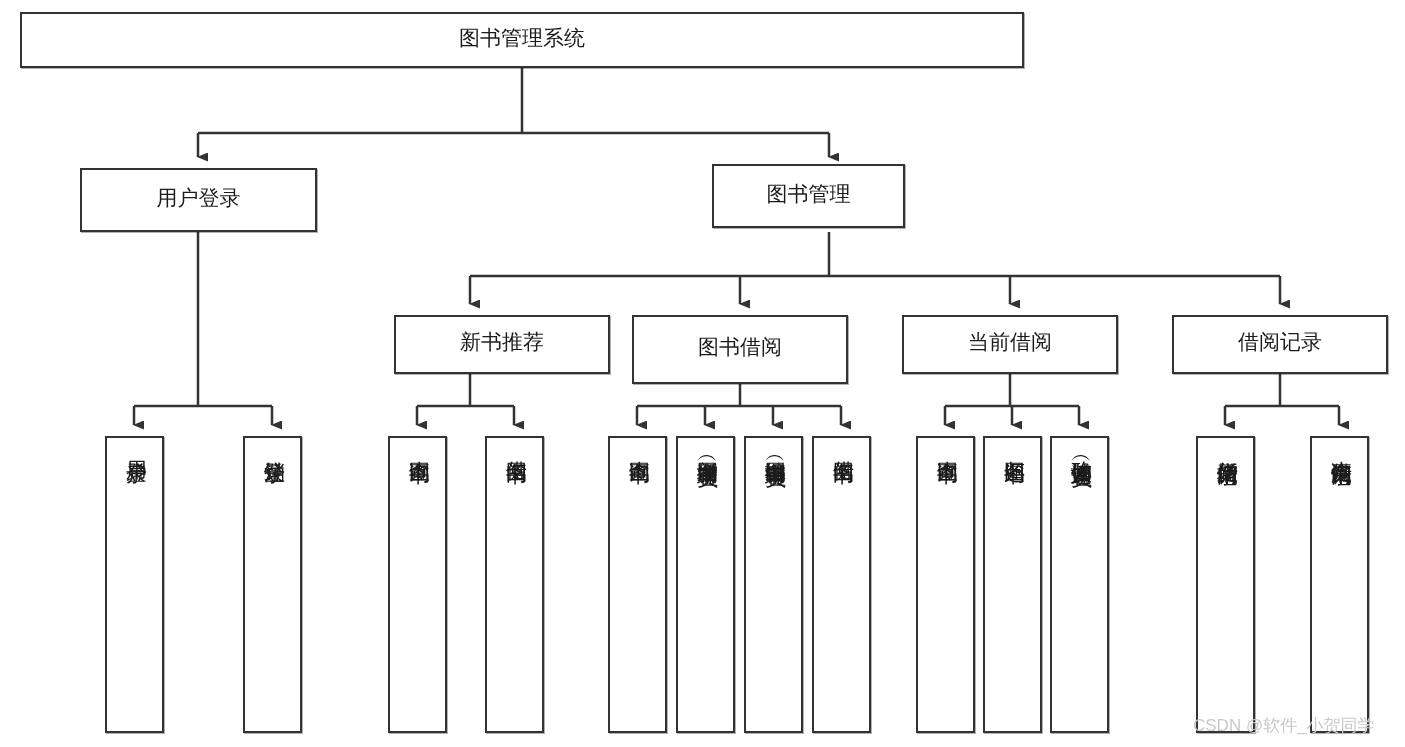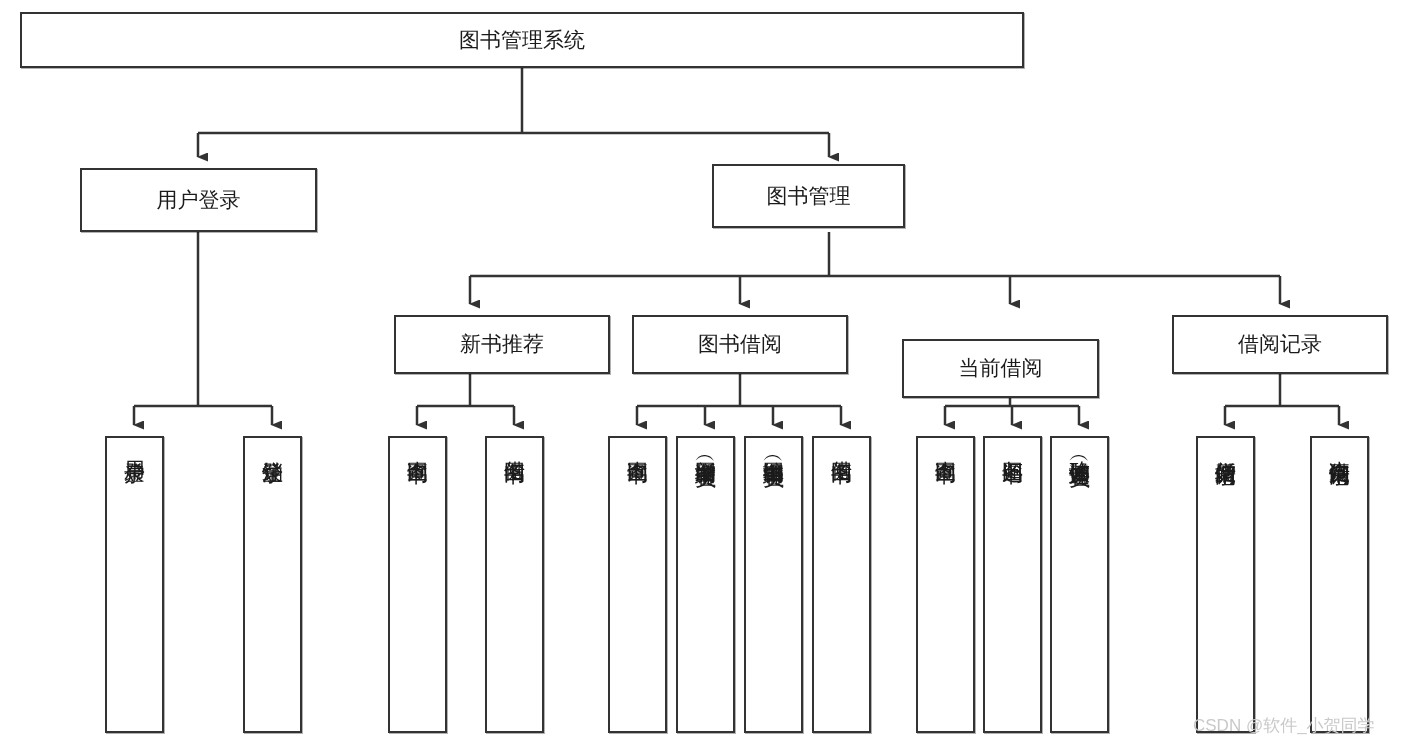--- a/index.html
+++ b/index.html
@@ -33,21 +33,21 @@
     background: #ffffff;
     border: 2px solid #333333;
     box-shadow: 1px 1px 0 rgba(0,0,0,0.30);
     display: flex;
     align-items: center;
     justify-content: center;
     overflow: hidden;
   }
   .node-label {
     color: #1b1b1b;
-    font-family: Liberation Serif, serif;
+    font-family: Liberation Mono, monospace;
     line-height: 1.15;
     text-align: center;
     white-space: nowrap;
     user-select: none;
   }
   .node-box.horizontal .node-label {
     font-size: 21px;
   }
   .node-box.vertical {
     align-items: flex-start;
@@ -125,25 +125,25 @@
   </div>
 
   <div class="node-box horizontal" style="left: 712px; top: 164px; width: 193px; height: 64px; border-color: rgb(51, 51, 51); background: rgb(255, 255, 255);">
     <span class="node-label">图书管理</span>
   </div>
 
   <div class="node-box horizontal" style="left: 362px; top: 315px; width: 216px; height: 59px; border-color: rgb(51, 51, 51); background: rgb(255, 255, 255); margin-left: 32px;">
     <span class="node-label">新书推荐</span>
   </div>
 
-  <div class="node-box horizontal" style="left: 632px; top: 315px; width: 216px; height: 59px; border-color: rgb(51, 51, 51); background: rgb(255, 255, 255);">
+  <div class="node-box horizontal" style="left: 632px; top: 315px; width: 216px; height: 69px; border-color: rgb(51, 51, 51); background: rgb(255, 255, 255);">
     <span class="node-label">图书借阅</span>
   </div>
 
-  <div class="node-box horizontal" style="left: 902px; top: 315px; width: 197px; height: 59px; border-color: rgb(51, 51, 51); background: rgb(255, 255, 255); margin-top: 24px;">
+  <div class="node-box horizontal" style="left: 902px; top: 315px; width: 216px; height: 59px; border-color: rgb(51, 51, 51); background: rgb(255, 255, 255);">
     <span class="node-label">当前借阅</span>
   </div>
 
   <div class="node-box horizontal" style="left: 1172px; top: 315px; width: 216px; height: 59px; border-color: rgb(51, 51, 51); background: rgb(255, 255, 255);">
     <span class="node-label">借阅记录</span>
   </div>
 
   <div class="node-box vertical" style="left: 105px; top: 436px; width: 59px; height: 297px; border-color: rgb(51, 51, 51); background: rgb(255, 255, 255);">
     <span class="node-label">用户登录</span>
   </div>

